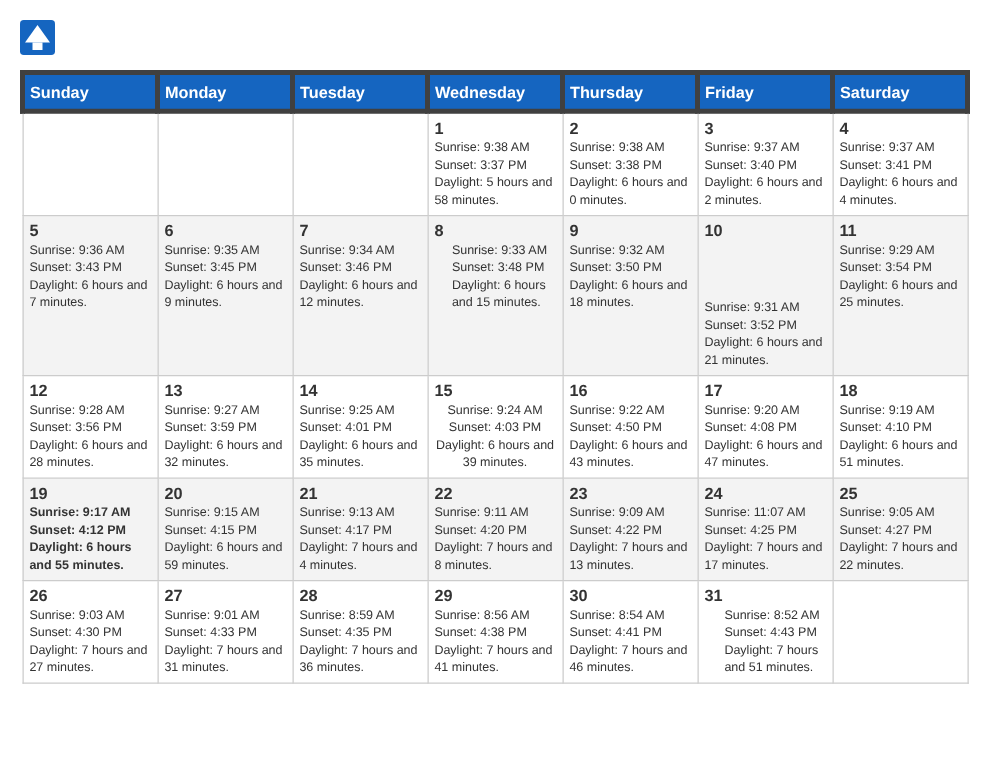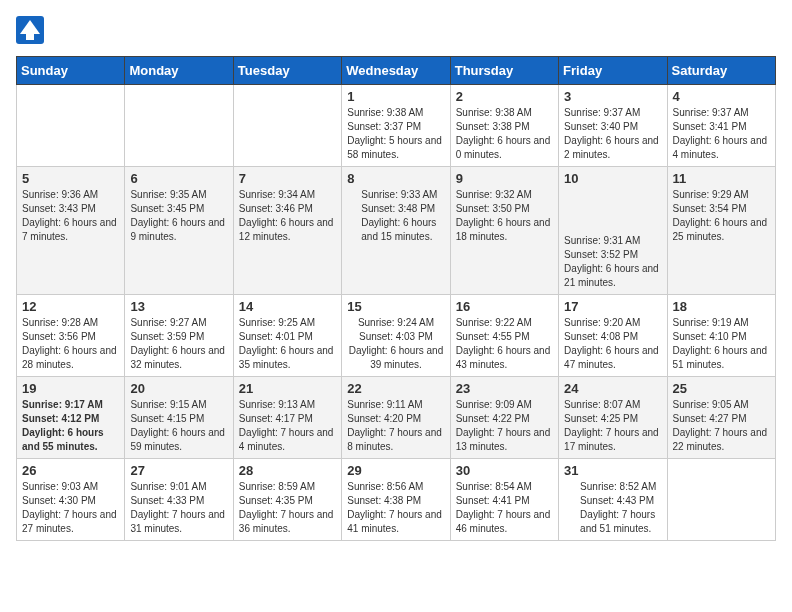--- a/index.html
+++ b/index.html
@@ -49,21 +49,21 @@
       border-collapse: collapse;
       border: 1px solid #ccc;
     }
     .calendar th {
       background: #1565c0;
       color: #fff;
       font-size: 13px;
       font-weight: bold;
       padding: 6px 4px;
       text-align: left;
-      border: 1px solid #404040;
+      border: 4px solid #404040;
     }
     .calendar td {
       border: 1px solid #ccc;
       vertical-align: top;
       padding: 4px 5px;
       font-size: 10.5px;
       color: #333;
       width: calc(100% / 7);
       min-height: 80px;
     }
@@ -213,21 +213,21 @@
         </td>
         <td>
           <span class="day-number">15</span>
           <div class="day-info" style="white-space: pre-line; text-align: center;">Sunrise: 9:24 AM
 Sunset: 4:03 PM
 Daylight: 6 hours and 39 minutes.</div>
         </td>
         <td>
           <span class="day-number">16</span>
           <div class="day-info" style="white-space: pre-line;">Sunrise: 9:22 AM
-Sunset: 4:55 PM
+Sunset: 4:50 PM
 Daylight: 6 hours and 43 minutes.</div>
         </td>
         <td>
           <span class="day-number">17</span>
           <div class="day-info" style="white-space: pre-line;">Sunrise: 9:20 AM
 Sunset: 4:08 PM
 Daylight: 6 hours and 47 minutes.</div>
         </td>
         <td>
           <span class="day-number">18</span>
@@ -262,21 +262,21 @@
 Daylight: 7 hours and 8 minutes.</div>
         </td>
         <td>
           <span class="day-number">23</span>
           <div class="day-info" style="white-space: pre-line;">Sunrise: 9:09 AM
 Sunset: 4:22 PM
 Daylight: 7 hours and 13 minutes.</div>
         </td>
         <td>
           <span class="day-number">24</span>
-          <div class="day-info" style="white-space: pre-line;">Sunrise: 8:07 AM
+          <div class="day-info" style="white-space: pre-line;">Sunrise: 11:07 AM
 Sunset: 4:25 PM
 Daylight: 7 hours and 17 minutes.</div>
         </td>
         <td>
           <span class="day-number">25</span>
           <div class="day-info" style="white-space: pre-line;">Sunrise: 9:05 AM
 Sunset: 4:27 PM
 Daylight: 7 hours and 22 minutes.</div>
         </td>
       </tr>

